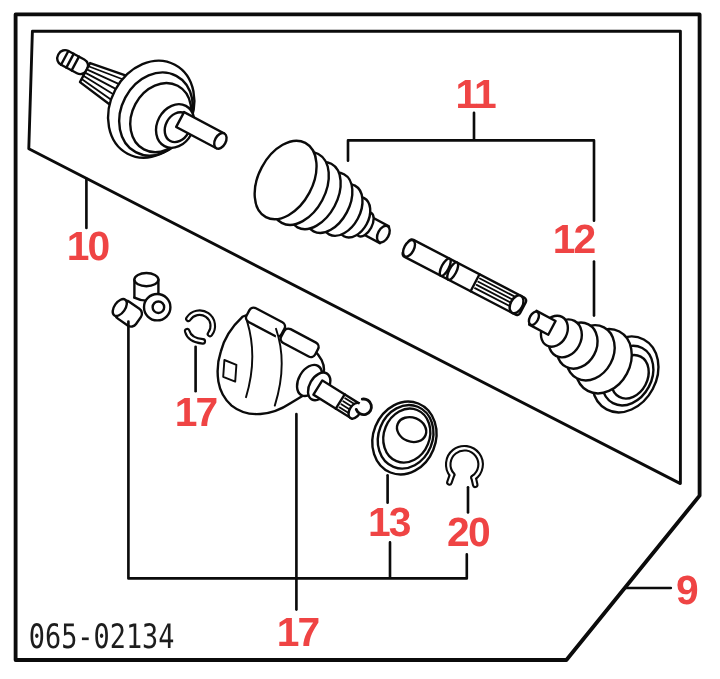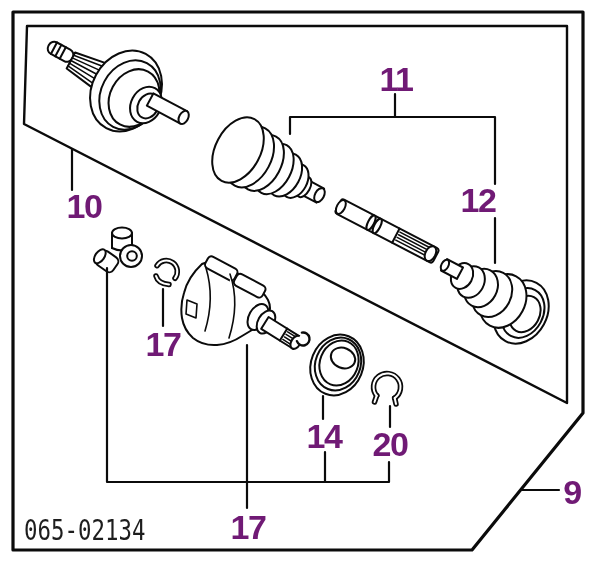--- a/index.html
+++ b/index.html
@@ -1,20 +1,20 @@
 <!DOCTYPE html>
 <html><head>
 <meta charset="utf-8">
 <style>
   html,body{margin:0;padding:0;background:#fff;}
   .stage{position:relative;width:600px;height:566px;background:#ffffff;overflow:hidden;
          font-family:"Liberation Sans",sans-serif;}
   .stage svg{position:absolute;left:0;top:0;}
   .plabel{position:absolute;transform:translate(-50%,-50%);
-          font:700 34px/1 "Liberation Sans",sans-serif;color:#701a75;letter-spacing:-1.5px;
+          font:700 34px/1 "Liberation Sans",sans-serif;color:#ef4444;letter-spacing:-1.5px;
           cursor:pointer;user-select:none;}
   .code{position:absolute;left:24px;top:517px;
         font:400 28px/1 "DejaVu Sans Mono","Liberation Mono",monospace;color:#1d1d1d;
         transform:scaleX(0.8);transform-origin:0 0;white-space:nowrap;}
 </style>
 </head>
 <body>
 
 <div class="stage">
 
@@ -155,22 +155,22 @@
     <path d="M521,490 H559"></path>
     <path d="M163,289 V326"></path>
     <path d="M247,345 V508"></path>
     <path d="M107,268 V482 M107,482 H389 M325,452 V482 M389,462 V482"></path>
     <path d="M323,396 V419"></path>
     <path d="M390,406 V427"></path>
   </g>
 </svg>
 
   <div class="plabel" style="left:572px;top:492px">9</div>
-  <div class="plabel" style="left:84px;top:206px">10</div>
+  <div class="plabel" style="left:73px;top:206px">10</div>
   <div class="plabel" style="left:396px;top:79px">11</div>
   <div class="plabel" style="left:478px;top:200px">12</div>
   <div class="plabel" style="left:248px;top:527px">17</div>
-  <div class="plabel" style="left:324px;top:436px">14</div>
+  <div class="plabel" style="left:324px;top:436px">13</div>
   <div class="plabel" style="left:390px;top:444px">20</div>
   <div class="plabel" style="left:163px;top:344px">17</div>
 
   <div class="code">065-02134</div>
 </div>
 
 </body></html>

